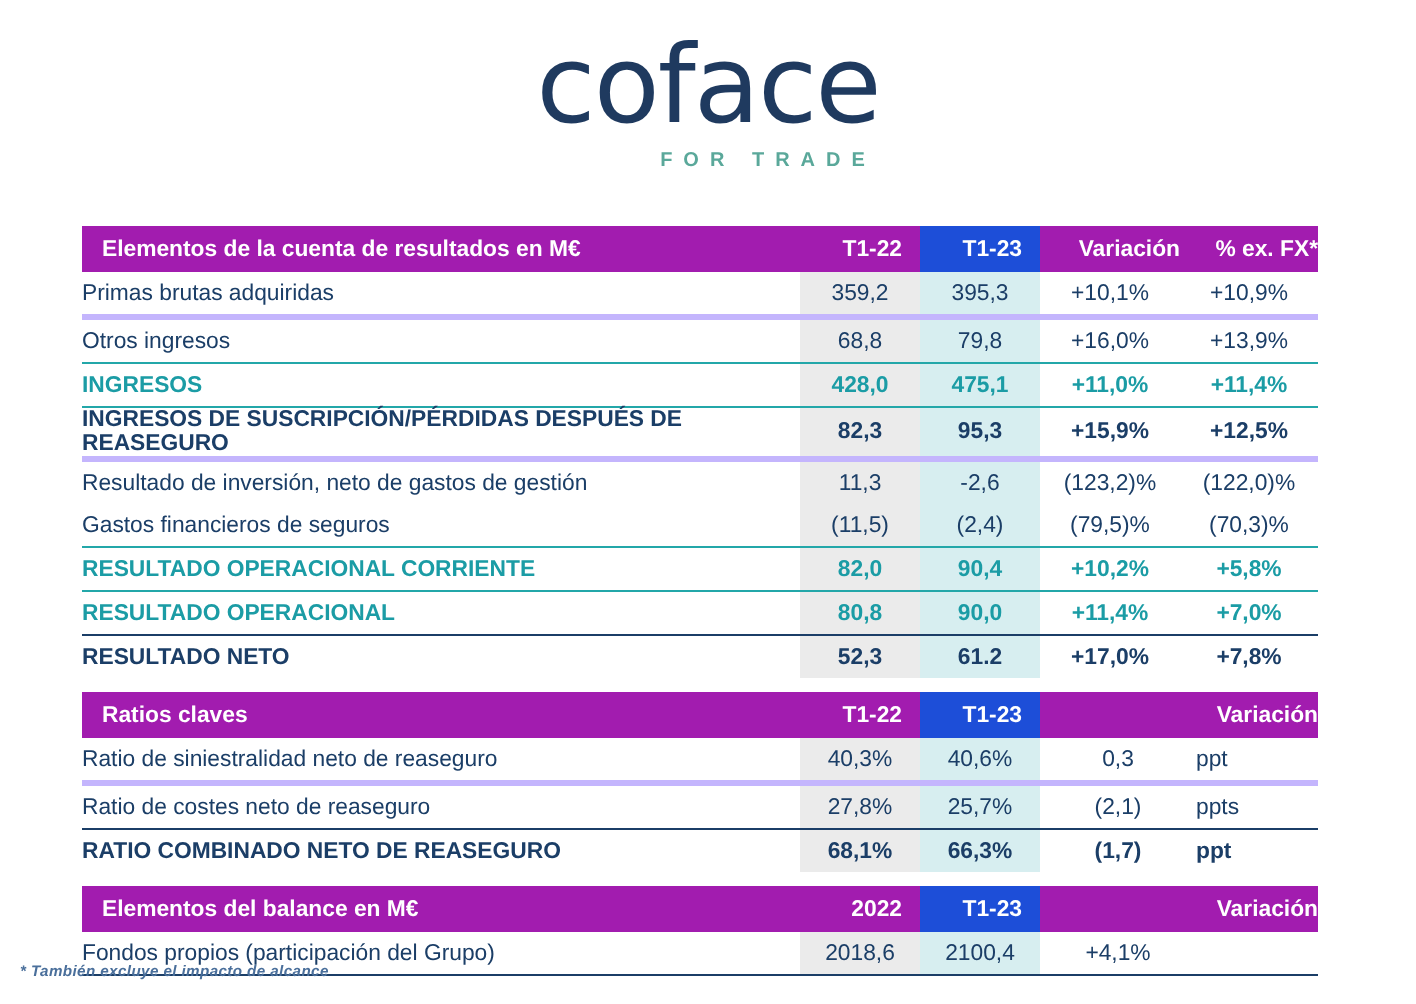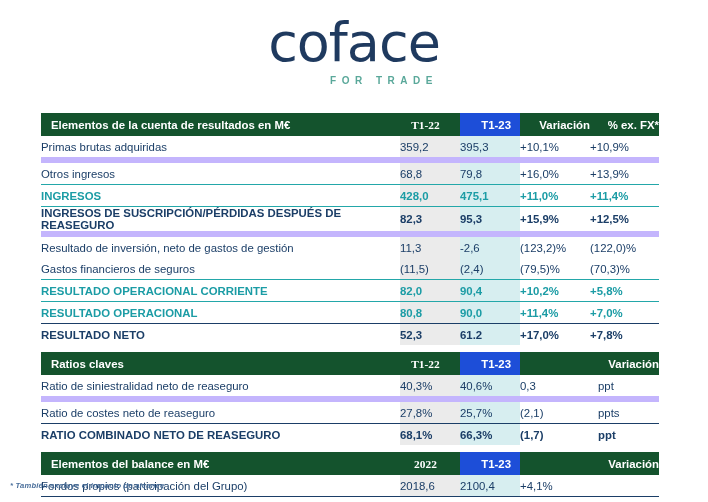--- a/index.html
+++ b/index.html
@@ -66,56 +66,56 @@
   col.c-label  { width: 359px; }
   col.c-p1     { width: 60px; }
   col.c-p2     { width: 60px; }
   col.c-var    { width: 70px; }
   col.c-fx     { width: 69px; }
   col.c-varnum { width: 78px; }
   col.c-varun  { width: 61px; }
 
   
   tr.hdr td {
-    background: #14532d;
+    background: #a21caf;
     color: #ffffff;
     font-weight: bold;
     height: 23px;
     font-size: 11.4px;
   }
   tr.hdr td.lbl { padding-left: 10px; text-align: left; }
-  tr.hdr td.num { text-align: center; padding-right: 9px; font-family: Liberation Serif, serif; }
+  tr.hdr td.num { text-align: right; padding-right: 9px; }
   tr.hdr td.ctr { text-align: right; }
   tr.hdr td.teal-hdr { background: #1d4ed8; text-align: right; padding-right: 9px; }
 
   
   tr.data td {
     height: 21px;
     font-size: 11.4px;
   }
   td.lbl {
     text-align: left;
     padding-left: 10px;
     color: #1b3e67;
   }
   td.num {
-    text-align: left;
+    text-align: center;
     padding-right: 9px;
     color: #1b3e67;
   }
   td.unit {
     text-align: left;
     padding-left: 9px;
     color: #1b3e67;
   }
   td.shade-gray { background: #ebebeb; }
   td.shade-teal { background: #d7eef0; }
 
   
-  tr.sep-thin td { border-bottom: 6px solid #c4b5fd; margin-top: 18px; }
+  tr.sep-thin td { border-bottom: 3px solid #c4b5fd; margin-top: 18px; }
   tr.sep-navy td { border-bottom: 1.4px solid #1b3e67; }
   tr.sep-teal td { border-bottom: 1.6px solid #23a7a9; }
 
   
   tr.bold-navy td { font-weight: bold; color: #1b3e67; }
   tr.bold-teal td { font-weight: bold; color: #1b9ca5; }
   tr.bold-teal td.lbl { color: #1b9ca5; }
 
   .gap-row td { height: 7px; background: #ffffff; border: none; }
 

